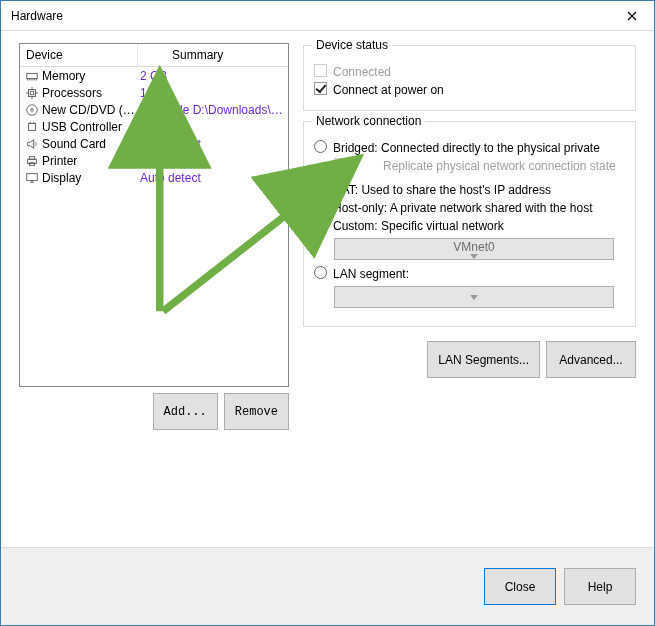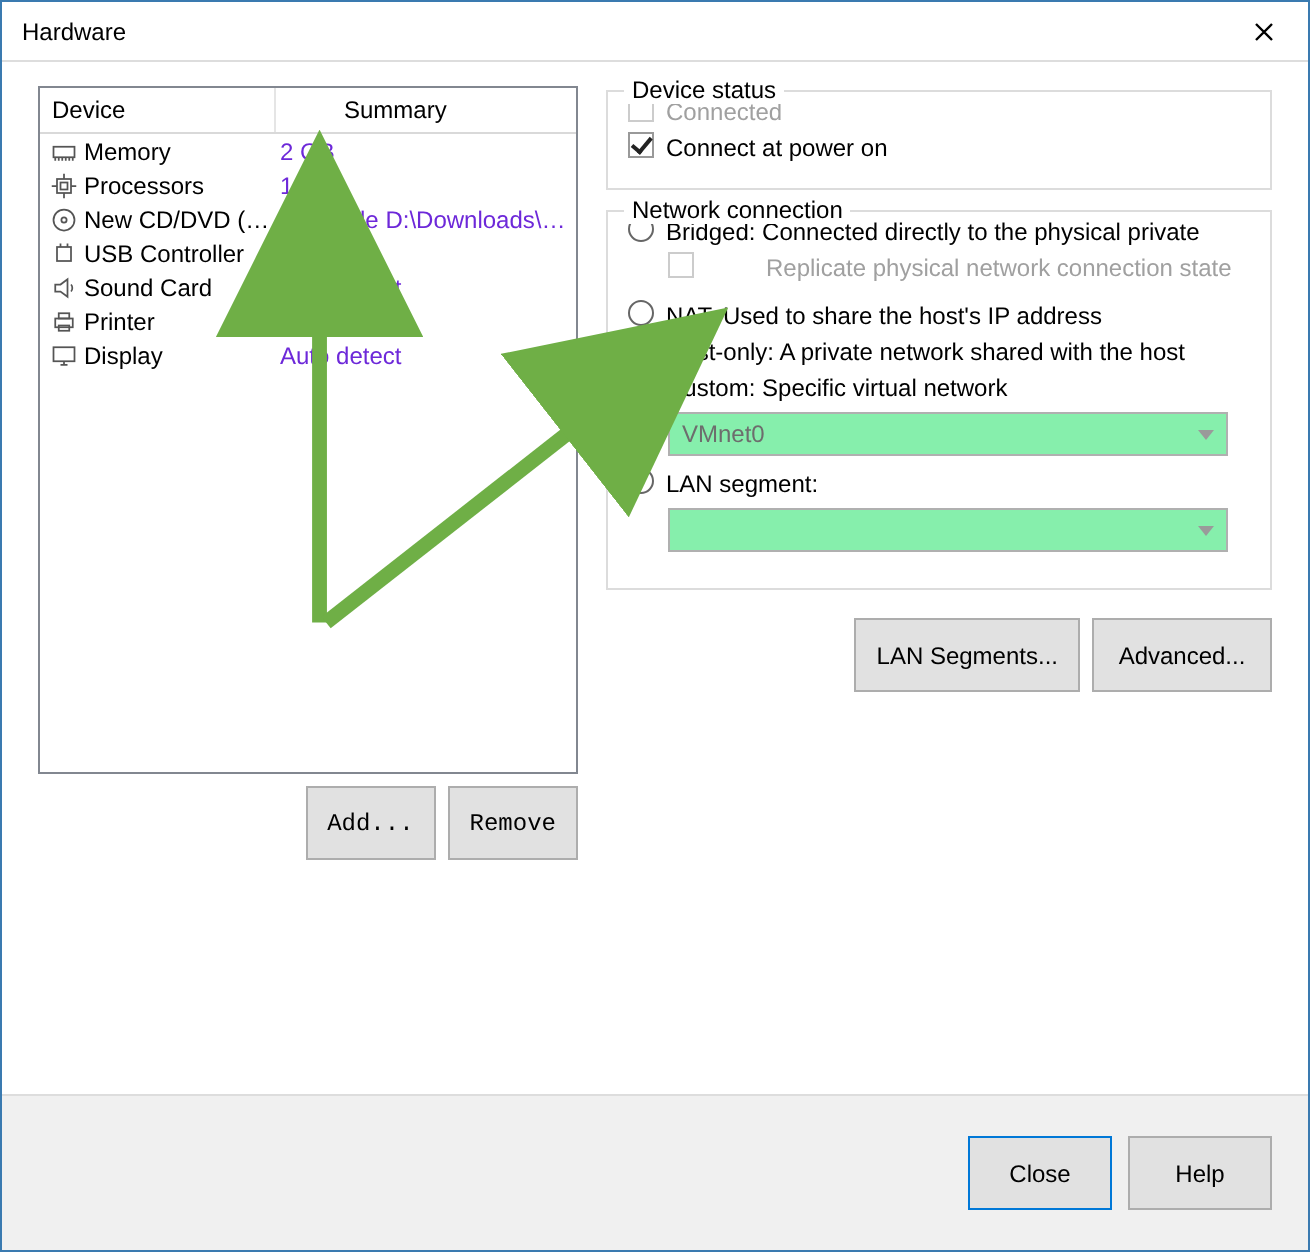--- a/index.html
+++ b/index.html
@@ -118,21 +118,21 @@
   .right-col {
     flex: 1;
     display: flex;
     flex-direction: column;
     gap: 10px;
     padding-top: 2px;
   }
   .groupbox {
     border: 1px solid #dcdcdc;
     position: relative;
-    padding: 0 10px 10px 10px;
+    padding: 16px 10px 10px 10px;
   }
   .groupbox .gb-title {
     position: absolute;
     top: -8px;
     left: 8px;
     background: #fff;
     padding: 0 4px;
     font-size: 12px;
   }
   .chk-row, .radio-row {
@@ -177,26 +177,27 @@
     width: 6px; height: 6px;
     background: #222;
     border-radius: 50%;
   }
   .indent { margin-left: 20px; }
   .select {
     width: 280px;
     height: 22px;
     margin: 4px 0 6px 20px;
     border: 1px solid #b0b0b0;
-    background: #86efac;
-    display: flex;
-    align-items: center;
-    justify-content: space-between;
+    background: #e5e5e5;
+    display: flex;
+    align-items: center;
+    justify-content: center;
     padding: 0 6px;
     color: #6d6d6d;
+    flex-direction: column;
   }
   .select.empty { color: transparent; }
   .select .caret {
     width: 0; height: 0;
     border-left: 4px solid transparent;
     border-right: 4px solid transparent;
     border-top: 5px solid #9a9a9a;
   }
   .right-buttons {
     display: flex;

